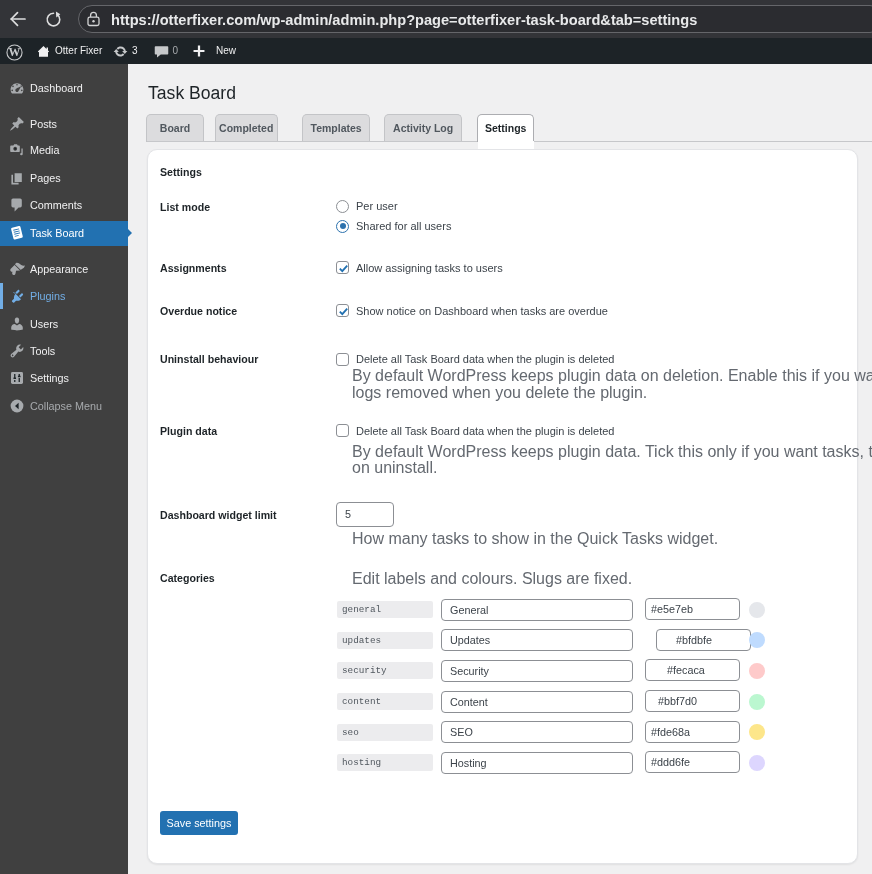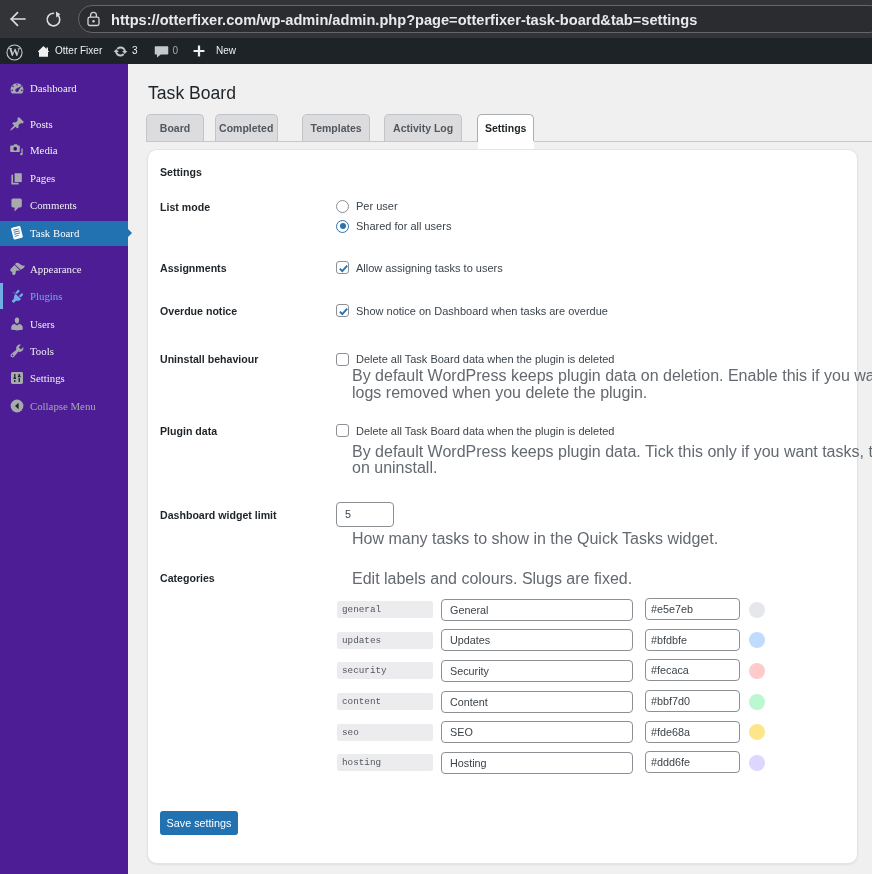--- a/index.html
+++ b/index.html
@@ -10,21 +10,21 @@
 
 #chrome { position:absolute; left:0; top:0; width:872px; height:38px; background:#333438; }
 #urlpill { position:absolute; left:78px; top:5px; width:806px; height:28px; background:#2b2c30; border:1px solid #65666a; border-radius:14px; }
 #urltext { position:absolute; left:111px; top:11.5px; font-size:14.6px; color:#e8e9ea; letter-spacing:0px; white-space:nowrap;font-weight:bold; }
 
 
 #adminbar { position:absolute; left:0; top:38px; width:872px; height:26px; background:#1d2327; color:#f0f0f1; }
 .ab-txt { position:absolute; top:0; height:26px; line-height:26px; font-size:10px; color:#f0f0f1; white-space:nowrap; }
 
 
-#sidebar { position:absolute; left:0; top:64px; width:128px; height:810px; background:#4c1d95; z-index:5;font-family:Liberation Serif, serif; }
+#sidebar { position:absolute; left:0; top:64px; width:128px; height:810px; background:#404040; z-index:5; }
 .mi { position:absolute; left:0; width:128px; height:26px; color:#f0f0f1; }
 .mi .ic { position:absolute; left:9px; top:50%; margin-top:-8px; width:16px; height:16px; }
 .mi .tx { position:absolute; left:30px; top:50%; margin-top:-7px; font-size:10.8px; line-height:14px; white-space:nowrap; }
 .mi svg { display:block; width:16px; height:16px; }
 .mi .fillc { fill:#a7aaad; }
 .mi.cur { background:#2271b1; }
 .mi.cur .tx { color:#fff; }
 .mi.cur:after { content:""; position:absolute; right:-4px; top:50%; margin-top:-5px; border-left:5px solid #2271b1; border-top:5px solid transparent; border-bottom:5px solid transparent; }
 .mi.plug { border-left:3px solid #72aee6; }
 .mi.plug .tx { color:#72aee6; left:27px; }
@@ -260,31 +260,31 @@
     <div class="lbl" style="top:421.5px">Categories</div>
     <div class="desc" style="top:421px">Edit labels and colours. Slugs are fixed.</div>
 
     <div class="slug" style="top:451px">general</div>
     <div class="inp" style="left:293px;top:448.5px;width:192px;height:22px">General</div>
     <div class="inp" style="left:497px;top:448px;width:95px;height:22px;padding-left:5px">#e5e7eb</div>
     <div class="sw" style="top:451.5px;background:#e5e7eb"></div>
 
     <div class="slug" style="top:481.5px">updates</div>
     <div class="inp" style="left:293px;top:479px;width:192px;height:22px">Updates</div>
-    <div class="inp" style="left:497px;top:478.5px;width:95px;height:22px;padding-left:5px">#bfdbfe</div>
+    <div class="inp" style="left:508px;top:478.5px;width:95px;height:22px;padding-left:19px">#bfdbfe</div>
     <div class="sw" style="top:482px;background:#bfdbfe"></div>
 
     <div class="slug" style="top:512px">security</div>
     <div class="inp" style="left:293px;top:509.5px;width:192px;height:22px">Security</div>
-    <div class="inp" style="left:497px;top:509px;width:95px;height:22px;padding-left:5px">#fecaca</div>
+    <div class="inp" style="left:497px;top:509px;width:95px;height:22px;padding-left:21px">#fecaca</div>
     <div class="sw" style="top:512.5px;background:#fecaca"></div>
 
     <div class="slug" style="top:543px">content</div>
     <div class="inp" style="left:293px;top:540.5px;width:192px;height:22px">Content</div>
-    <div class="inp" style="left:497px;top:540px;width:95px;height:22px;padding-left:5px">#bbf7d0</div>
+    <div class="inp" style="left:497px;top:540px;width:95px;height:22px;padding-left:12px">#bbf7d0</div>
     <div class="sw" style="top:543.5px;background:#bbf7d0"></div>
 
     <div class="slug" style="top:573.5px">seo</div>
     <div class="inp" style="left:293px;top:571px;width:192px;height:22px">SEO</div>
     <div class="inp" style="left:497px;top:570.5px;width:95px;height:22px;padding-left:5px">#fde68a</div>
     <div class="sw" style="top:574px;background:#fde68a"></div>
 
     <div class="slug" style="top:604px">hosting</div>
     <div class="inp" style="left:293px;top:601.5px;width:192px;height:22px">Hosting</div>
     <div class="inp" style="left:497px;top:601px;width:95px;height:22px;padding-left:5px">#ddd6fe</div>

